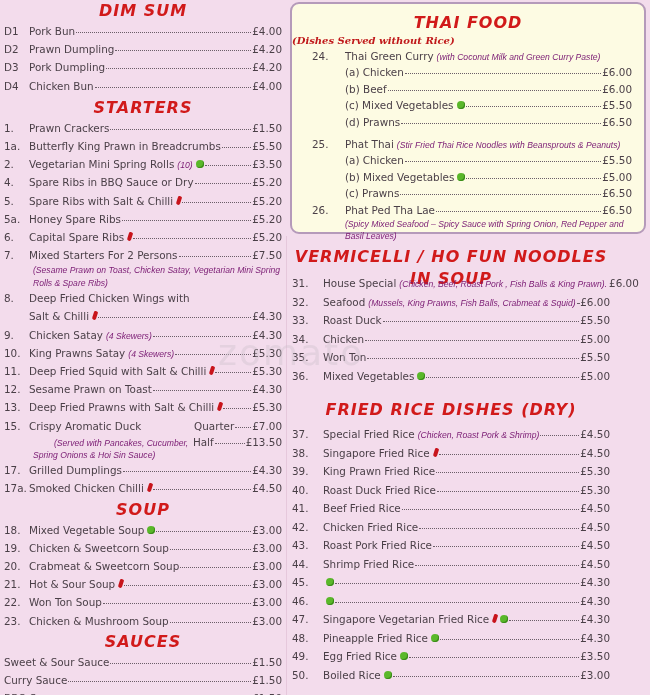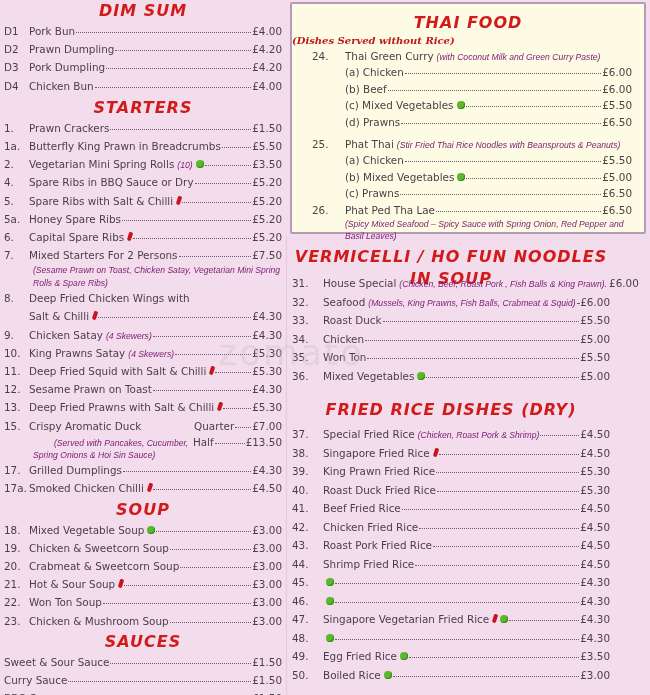--- a/index.html
+++ b/index.html
@@ -32,21 +32,21 @@
   .dots { flex:1 1 auto; overflow:hidden; margin:0 1px; border-bottom:1px dotted #6b5e68; height:10px; position:relative; top:-2px; }
   .price { flex:0 0 auto; padding-right:4px; }
   .subnote {
     font-style:italic; color:#7a1b73; font-size:8.6px; font-family:"Liberation Sans", sans-serif;
     line-height:12.5px; padding-left:33px;
   }
   .chili { display:inline-block; width:4px; height:9px; background:#c8141c; border-radius:2px 2px 3px 3px; transform:rotate(18deg); margin-left:4px; vertical-align:-1px; }
   .veg { display:inline-block; width:8px; height:8px; background:#5ab82a; border-radius:50%; margin-left:3px; vertical-align:-1px; box-shadow: inset -1px -1px 0 #3a8a1a; }
   .thai-box {
     position:absolute; left:290px; top:2px; width:356px; height:232px;
-    background:#fdfbe3; border:2px solid #b59aba; border-radius:2px;
+    background:#fdfbe3; border:2px solid #b59aba; border-radius:9px;
     box-sizing:border-box;
   }
   .thai-inner { padding-top:8px; }
   .thai-sub { text-align:left; font-family:"DejaVu Serif", serif; font-style:italic; font-weight:bold; font-size:10px; color:#c0181a; height:14px; line-height:14px; }
   .thai .row { height:16.4px; line-height:16.4px; }
   .thai .num { width:53px; flex:0 0 53px; padding-left:20px; }
   .thai .sub-num { width:53px; flex:0 0 53px; }
   .thai .price { padding-right:12px; }
   .thai .subnote { padding-left:53px; padding-right:12px; white-space:normal; }
   .gap { height:6px; }
@@ -463,20 +463,21 @@
         <div class="row">
           <span class="num">47.</span>
           <span class="name">Singapore Vegetarian Fried Rice</span>
           <span class="chili"></span>
           <span class="veg"></span>
           <span class="dots"></span>
           <span class="price">£4.30</span>
         </div>
         <div class="row">
           <span class="num">48.</span>
+          <span class="name">Pineapple Fried Rice</span>
           <span class="veg"></span>
           <span class="dots"></span>
           <span class="price">£4.30</span>
         </div>
         <div class="row">
           <span class="num">49.</span>
           <span class="name">Egg Fried Rice</span>
           <span class="veg"></span>
           <span class="dots"></span>
           <span class="price">£3.50</span>

